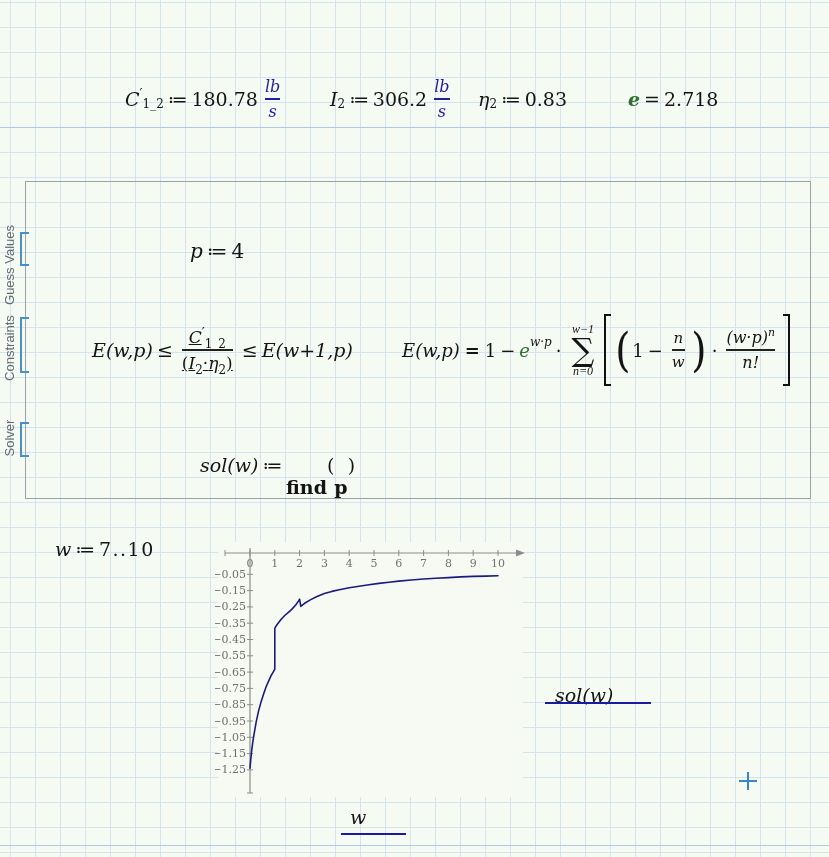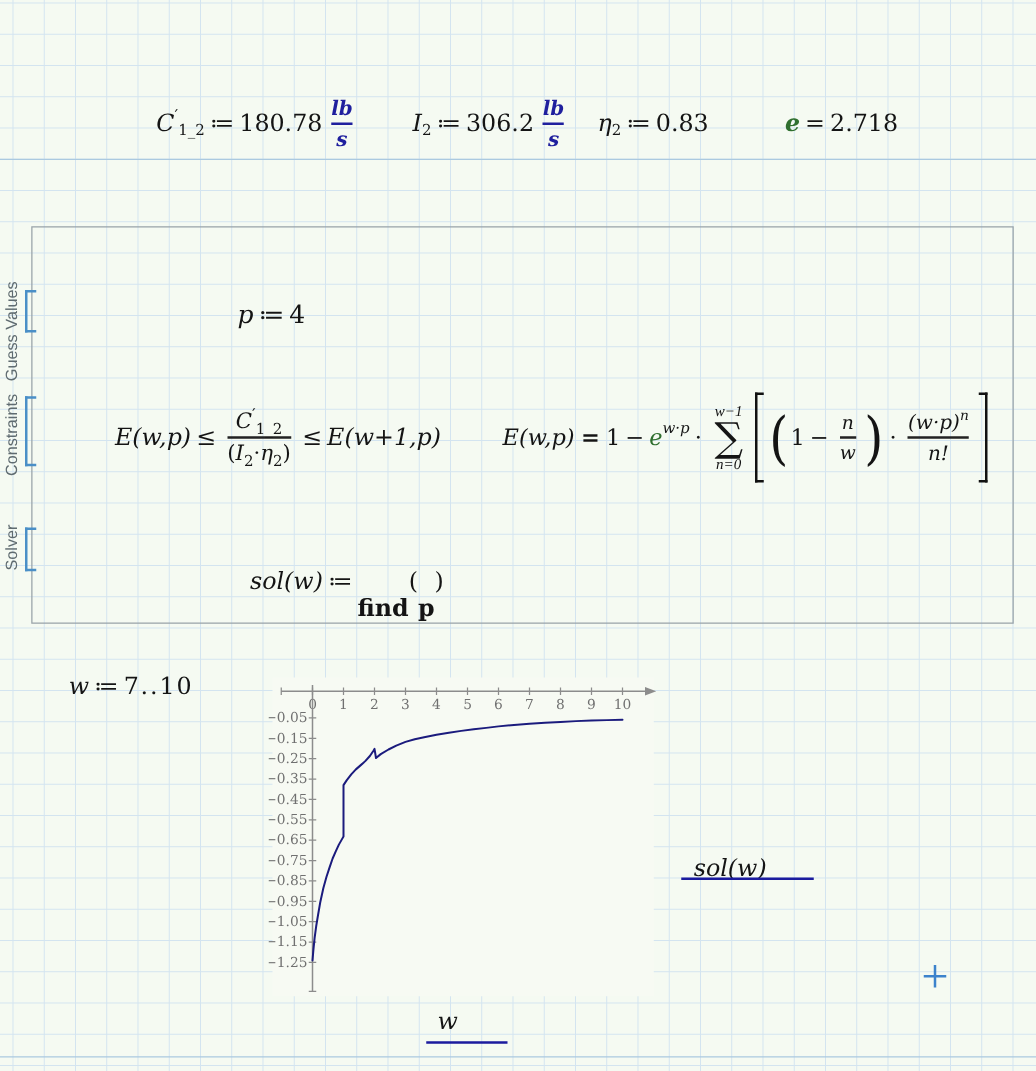--- a/index.html
+++ b/index.html
@@ -20,21 +20,21 @@
   .math{position:absolute;display:flex;align-items:center;white-space:nowrap;font-size:19px;}
   .var{font-style:italic;}
   .num{font-style:normal;}
   .op{padding:0 4px;}
   .sb{font-size:12px;transform:translateY(5px);display:inline-block;font-style:normal;}
   .pr{font-size:13px;transform:translateY(-6px);display:inline-block;}
   .args{font-style:italic;}
   .frac{display:inline-flex;flex-direction:column;align-items:center;margin:0 5px;}
   .fbar{height:1.5px;background:#222;align-self:stretch;margin:2px 0;}
   .ufrac{display:inline-flex;flex-direction:column;align-items:center;margin-left:7px;
-         color:#1f1f9e;font-weight:bold;font-style:italic;font-size:16px;}
+         color:#1f1f9e;font-weight:normal;font-style:italic;font-size:16px;}
   .ufrac .fbar{background:#1f1f9e;}
   .econst{color:#2f6f2f;font-weight:bold;font-style:italic;}
   .econst2{color:#2f6f2f;font-style:italic;}
   .beq{font-weight:bold;padding:0 5px;}
   .sup{font-size:12px;transform:translateY(-8px);display:inline-block;font-style:italic;}
   .sup2{font-size:11px;transform:translateY(-7px);display:inline-block;font-style:italic;}
   .sum{display:inline-flex;flex-direction:column;align-items:center;margin:0 6px;line-height:1;}
   .sumtop,.sumbot{font-size:12px;font-style:italic;font-family:Liberation Serif, serif;}
   .sigma{font-size:32px;line-height:0.95;}
   .sqb{width:7px;height:72px;display:inline-block;box-sizing:border-box;}
@@ -117,21 +117,21 @@
   <div class="math" style="left:190px;top:238px;height:26px;font-size:20px;">
     <span class="var">p</span>
     <span class="op">≔</span>
     <span class="num">4</span>
   </div>
 
   <div class="math" style="left:92px;top:311px;height:78px;">
     <span class="var">E</span>
       <span class="args">(w,p)</span>
     <span class="op">≤</span>
-    <span class="frac" style="font-size:17px;">
+    <span class="frac" style="font-size:17px;text-decoration:underline;">
       <span class="fnum"><span class="var">C</span><span class="pr">′</span><span class="sb">1_2</span></span>
       <span class="fbar"></span>
       <span class="fden"><span>(</span><span class="var">I</span><span class="sb">2</span><span>·</span><span class="var">η</span><span class="sb">2</span><span>)</span></span>
     </span>
     <span class="op">≤</span>
     <span class="var">E</span>
       <span class="args">(w+1,p)</span>
   </div>
 
   <div class="math" style="left:402px;top:303px;height:94px;font-size:18px;">

